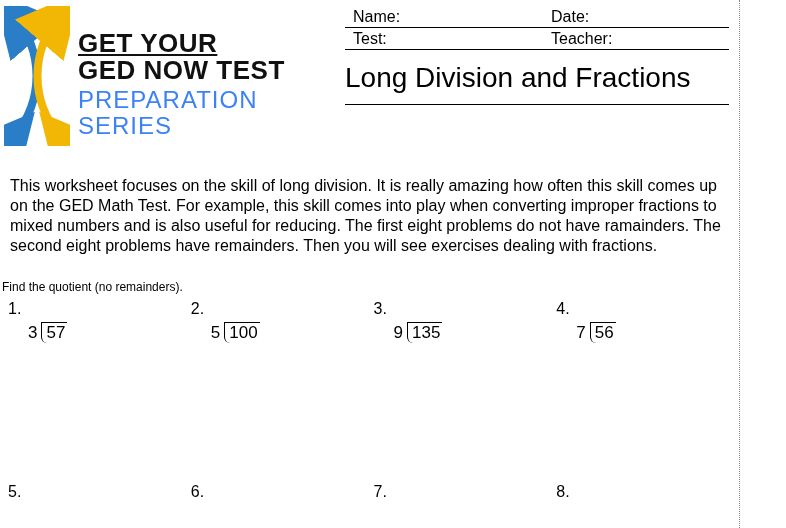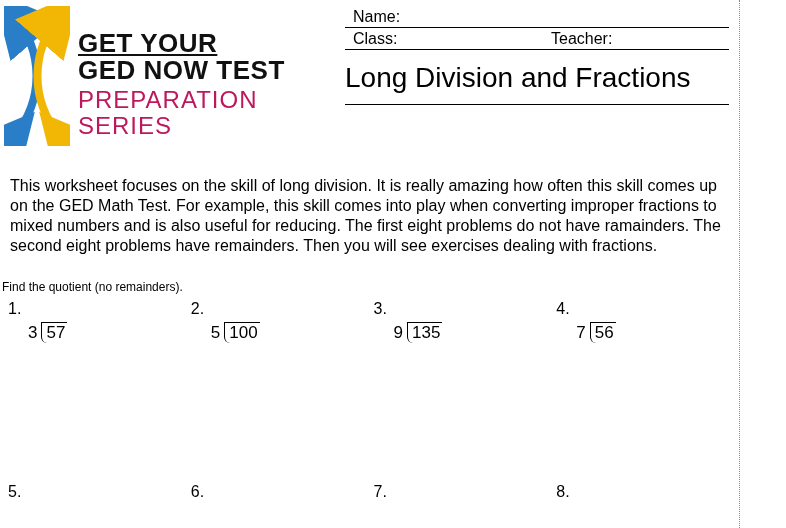--- a/index.html
+++ b/index.html
@@ -32,21 +32,21 @@
   .logo-text { margin-left: 8px; margin-top: 24px; }
   .logo-line1 {
     font-weight: 800; font-size: 26px; letter-spacing: 0.5px; color: #111;
     font-family: Arial, sans-serif; line-height: 1.05; text-decoration: underline;
   }
   .logo-line2 {
     font-weight: 800; font-size: 26px; letter-spacing: 0.5px; color: #111;
     font-family: Arial, sans-serif; line-height: 1.05;
   }
   .logo-line3 {
-    font-weight: 400; font-size: 24px; letter-spacing: 1px; color: #be185d;
+    font-weight: 400; font-size: 24px; letter-spacing: 1px; color: #3b82f6;
     font-family: Arial, sans-serif; line-height: 1.1; margin-top: 2px;
   }
   .info-block {
     flex: 1;
     padding-right: 10px;
   }
   .info-row {
     display: flex;
     border-bottom: 1px solid #000;
     height: 22px;
@@ -146,23 +146,24 @@
       <div class="logo-text">
         <div class="logo-line1">GET YOUR</div>
         <div class="logo-line2">GED NOW TEST</div>
         <div class="logo-line3">PREPARATION SERIES</div>
       </div>
     </div>
 
     <div class="info-block">
       <div class="info-row">
         <div class="info-cell left">Name:</div>
+        <div class="info-cell right">Date:</div>
       </div>
       <div class="info-row">
-        <div class="info-cell left">Class:</div>
+        <div class="info-cell left">Test:</div>
         <div class="info-cell right">Teacher:</div>
       </div>
       <div class="title">Long Division and Fractions</div>
     </div>
   </div>
 
   <div class="intro">This worksheet focuses on the skill of long division. It is really amazing how often this skill comes up on the GED Math Test. For example, this skill comes into play when converting improper fractions to mixed numbers and is also useful for reducing. The first eight problems do not have ramainders. The second eight problems have remainders. Then you will see exercises dealing with fractions.</div>
 
   <div class="section-label">Find the quotient (no remainders).</div>
 

